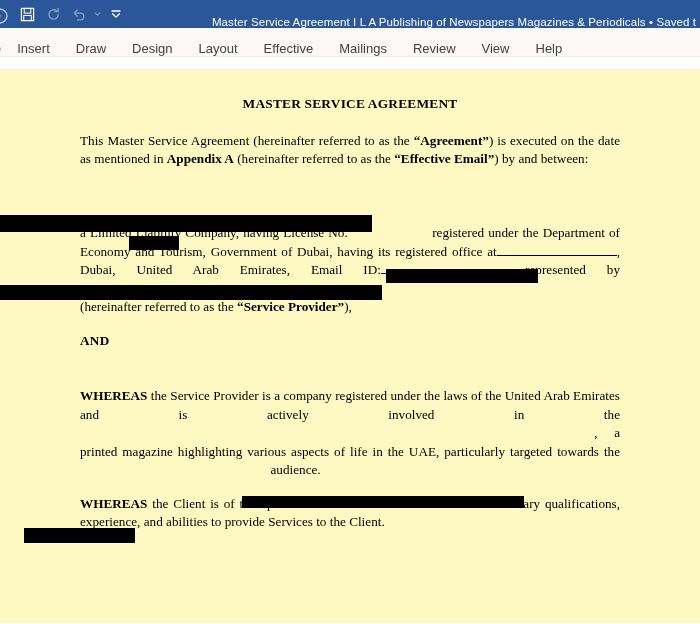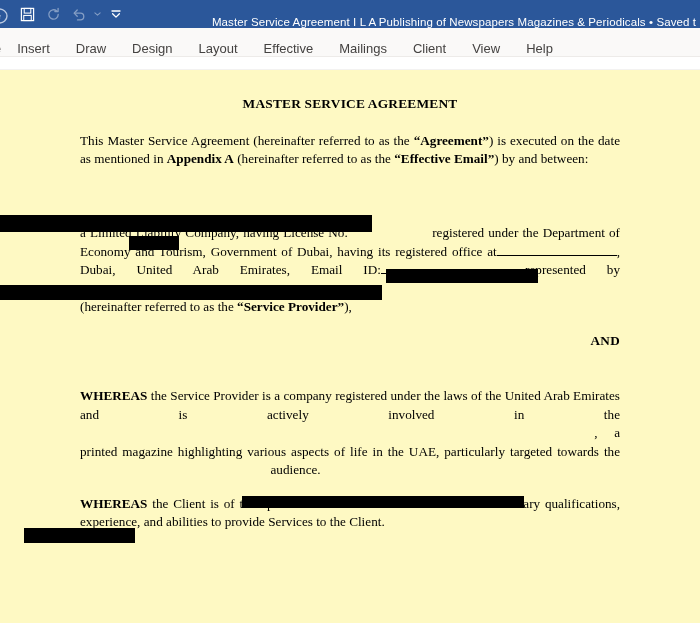--- a/index.html
+++ b/index.html
@@ -99,21 +99,21 @@
     font-size: 13.4px;
     letter-spacing: 0.2px;
     margin: 0 0 18px 0;
   }
   p.para {
     margin: 0 0 15px 0;
     text-align: justify;
   }
   p.para.nojust { text-align: left; }
   .center-bold {
-    text-align: right;
+    text-align: left;
     font-weight: bold;
     margin: 0 0 15px 0;
     letter-spacing: 0.3px;
   }
   .section-head {
     font-weight: bold;
     margin: 0 0 13px 0;
     letter-spacing: 0.2px;
   }
   b, strong { font-weight: bold; margin-top: 36px; }
@@ -188,21 +188,21 @@
 </div>
 
 <div class="ribbon">
   <div class="tab tab-clipped">e</div>
   <div class="tab">Insert</div>
   <div class="tab">Draw</div>
   <div class="tab">Design</div>
   <div class="tab">Layout</div>
   <div class="tab">Effective</div>
   <div class="tab">Mailings</div>
-  <div class="tab">Client</div>
+  <div class="tab">Review</div>
   <div class="tab">View</div>
   <div class="tab">Help</div>
 </div>
 
 <div class="ribbon-gap"></div>
 
 <div class="doc">
   <div class="doc-inner">
 
     <div class="doc-title">MASTER SERVICE AGREEMENT</div>

